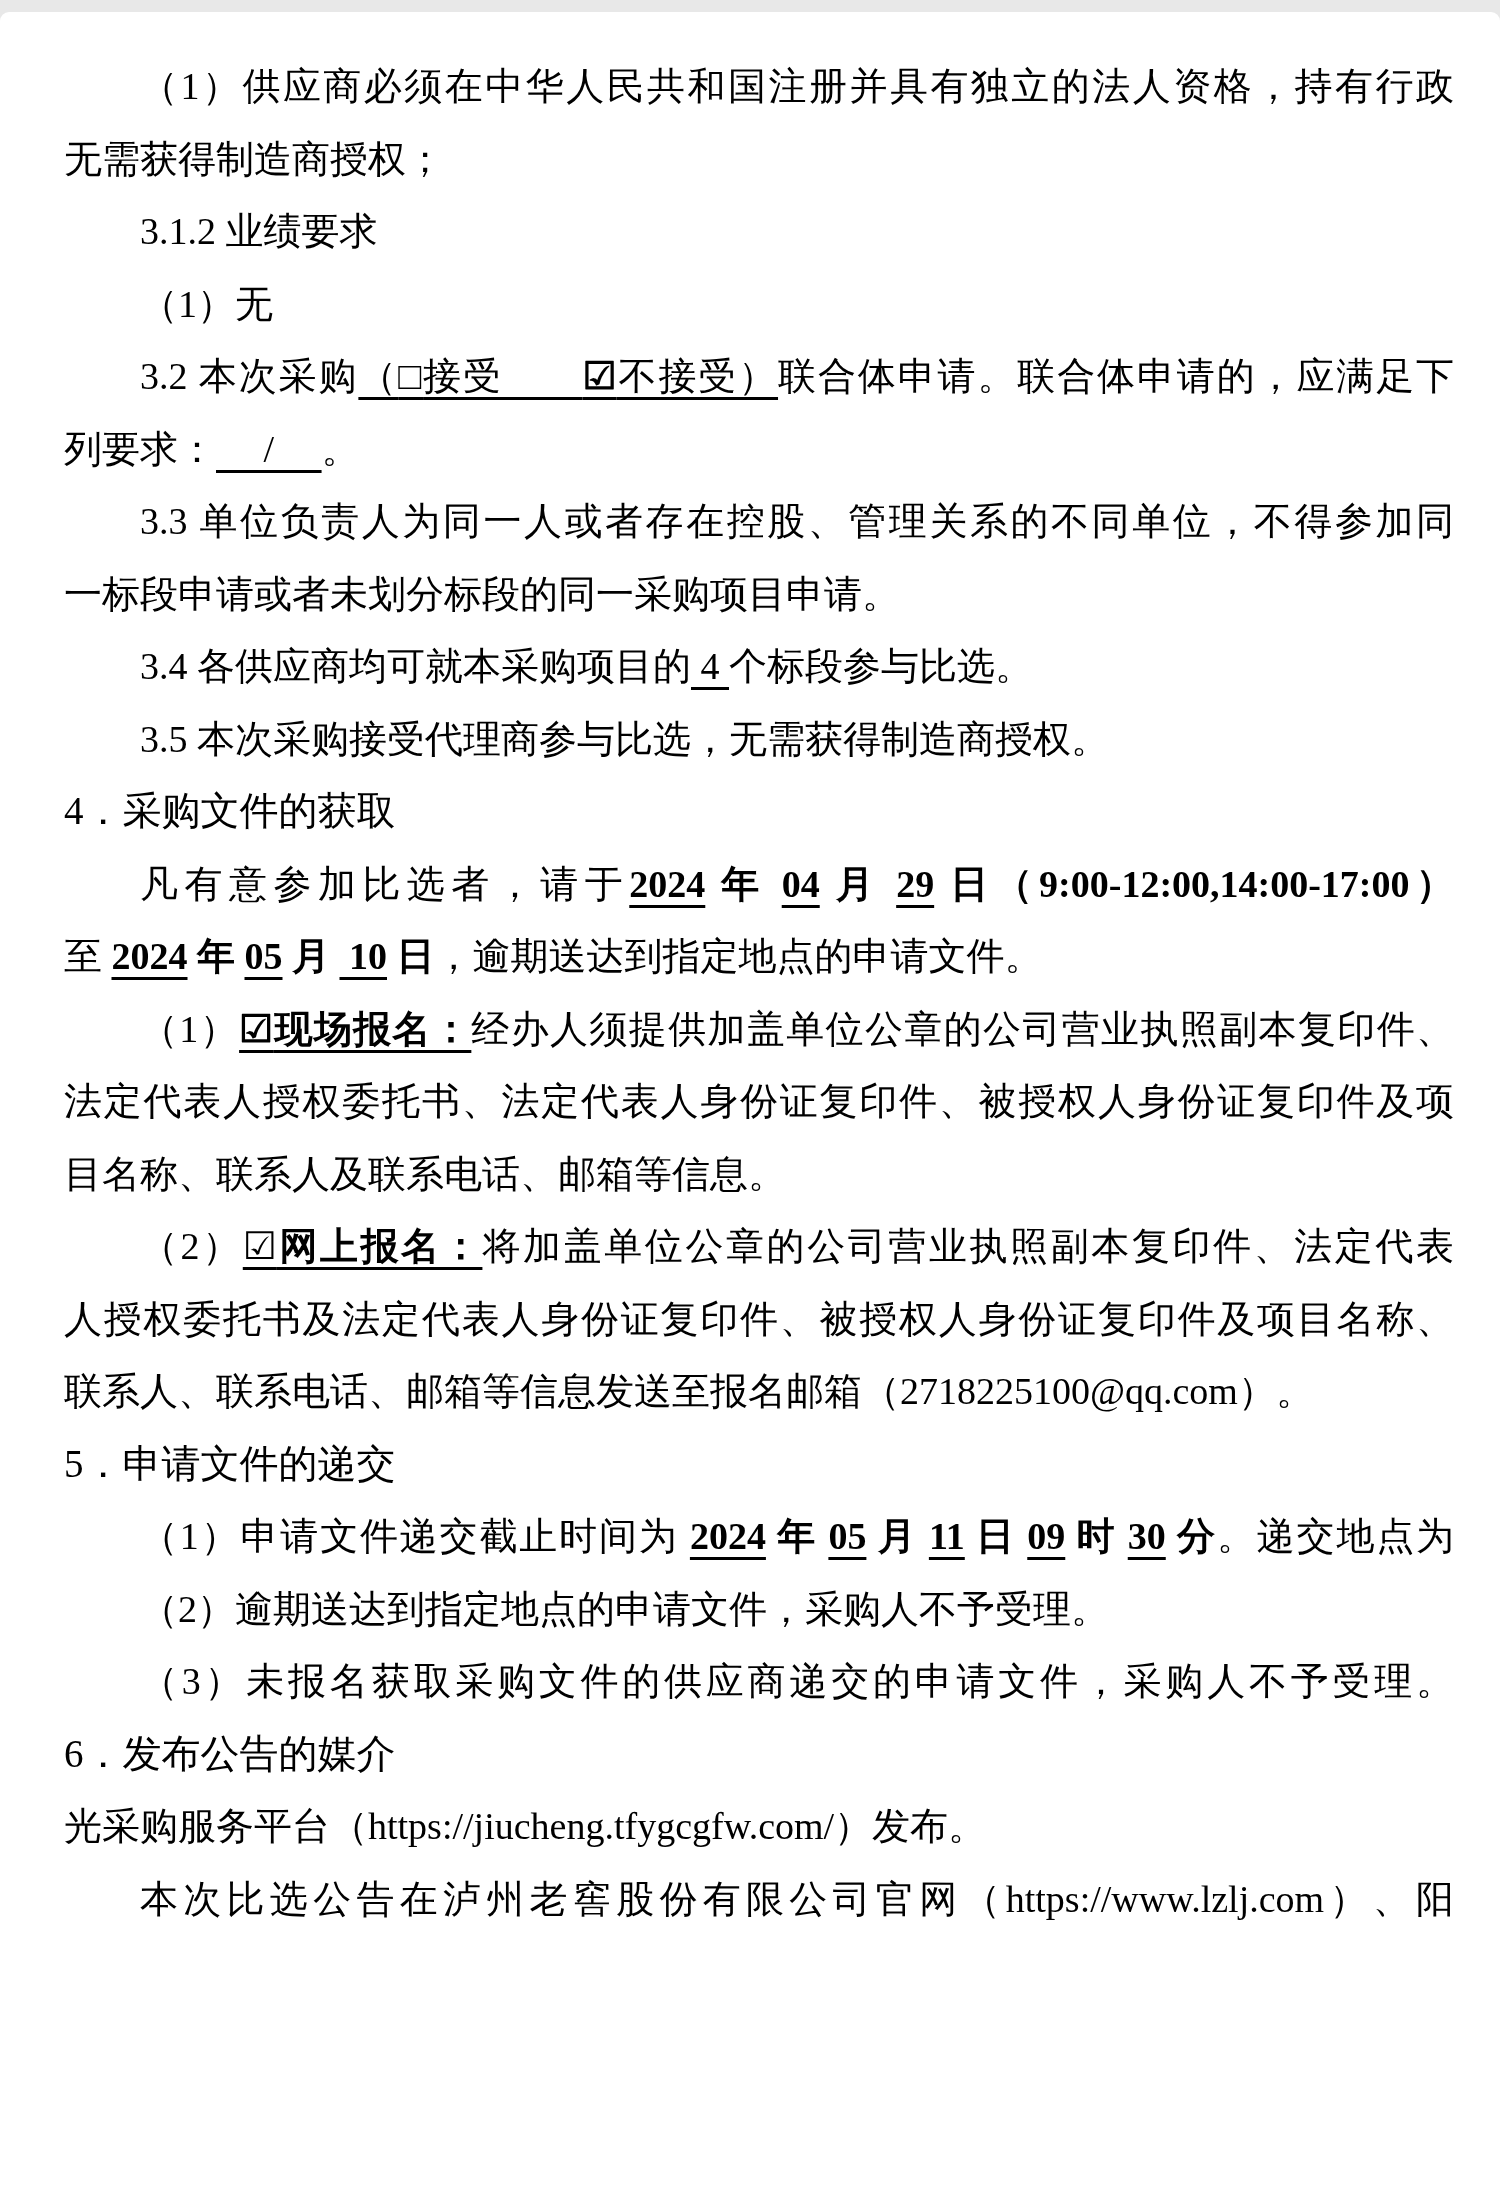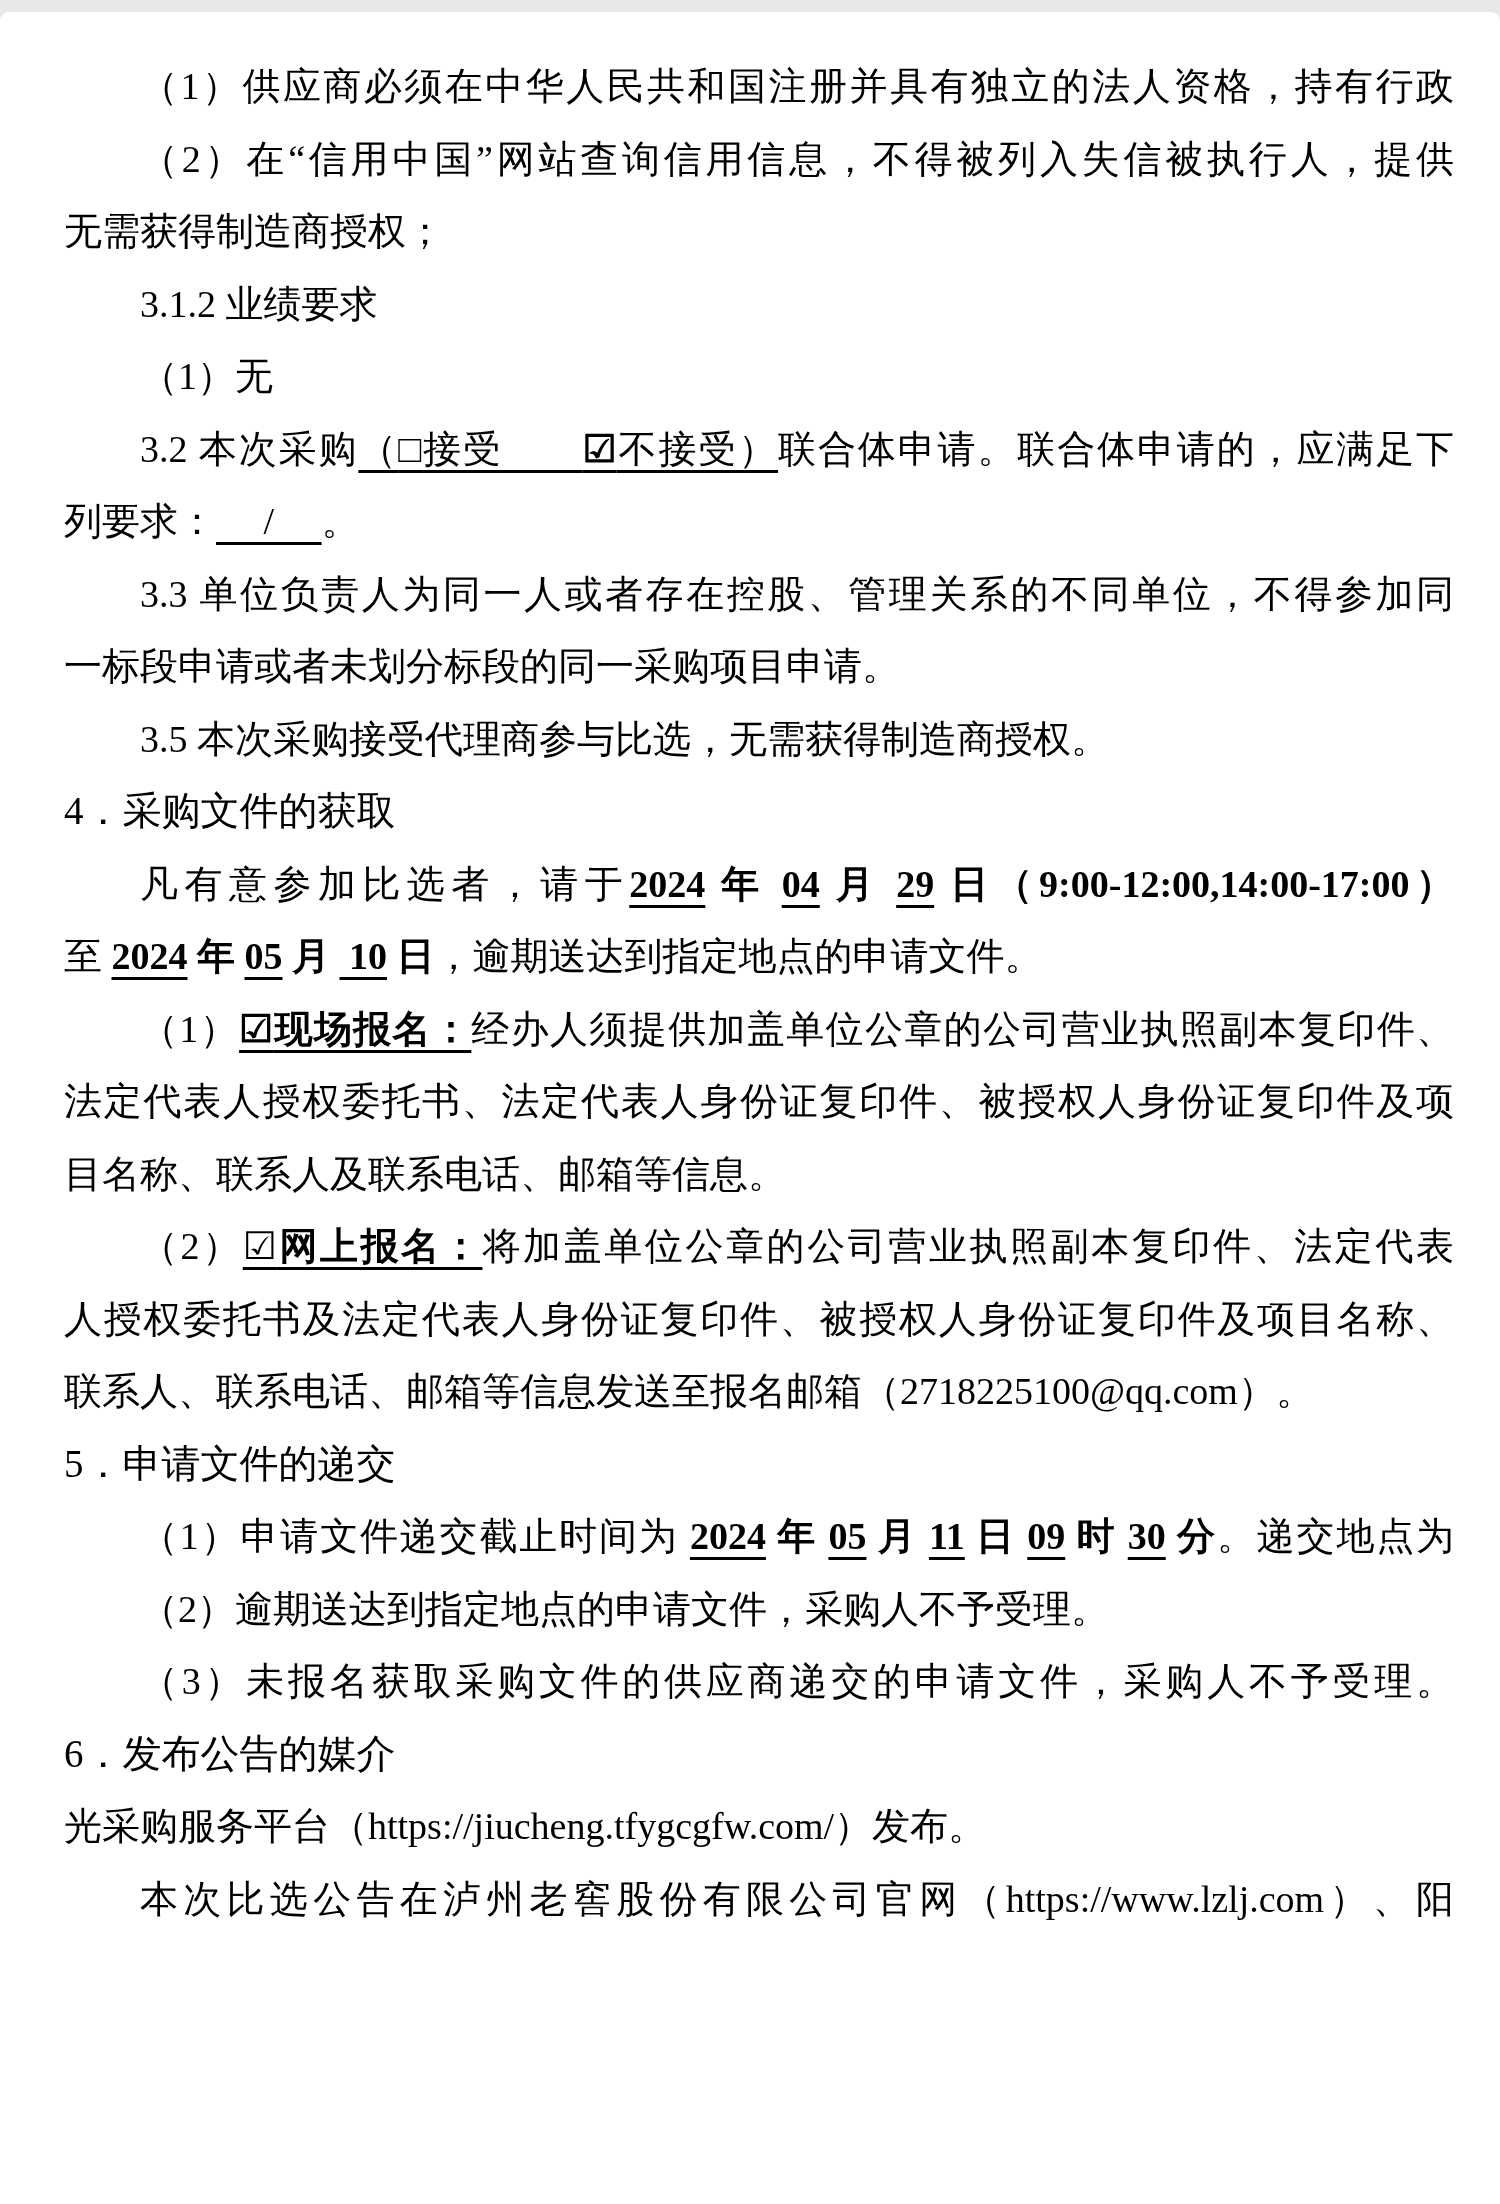--- a/index.html
+++ b/index.html
@@ -36,28 +36,28 @@
     text-underline-offset:8px;
     text-decoration-skip-ink:none;
   }
 </style>
 </head>
 <body>
 
 <div class="page">
   <div class="doc-body" id="doc-body">
       <div class="line indent justify"><span class="seg">（1）供应商必须在中华人民共和国注册并具有独立的法人资格，持有行政</span></div>
-      <div class="line indent justify"><span class="seg">（2）在“信用中国”网站查询信用信息，不得被列入失信被执行人，提供</span></div>
       <div class="line"><span class="seg">无需获得制造商授权；</span></div>
       <div class="line indent"><span class="seg">3.1.2 业绩要求</span></div>
       <div class="line indent"><span class="seg">（1）无</span></div>
       <div class="line indent justify"><span class="seg">3.2 本次采购</span><span class="seg u">（</span><span class="seg u">□</span><span class="seg u">接受　　</span><span class="seg b u">☑</span><span class="seg u">不接受）</span><span class="seg">联合体申请。联合体申请的，应满足下</span></div>
       <div class="line"><span class="seg">列要求：</span><span class="seg u">　 / 　</span><span class="seg">。</span></div>
       <div class="line indent justify"><span class="seg">3.3 单位负责人为同一人或者存在控股、管理关系的不同单位，不得参加同</span></div>
       <div class="line"><span class="seg">一标段申请或者未划分标段的同一采购项目申请。</span></div>
+      <div class="line indent"><span class="seg">3.4 各供应商均可就本采购项目的</span><span class="seg u">&nbsp;4&nbsp;</span><span class="seg">个标段参与比选。</span></div>
       <div class="line indent"><span class="seg">3.5 本次采购接受代理商参与比选，无需获得制造商授权。</span></div>
       <div class="line heading"><span class="seg">4．采购文件的获取</span></div>
       <div class="line indent justify"><span class="seg">凡有意参加比选者，请于</span><span class="seg b u">2024</span><span class="seg b"> 年 </span><span class="seg b u">04</span><span class="seg b"> 月 </span><span class="seg b u">29</span><span class="seg b"> 日（9:00-12:00,14:00-17:00）</span></div>
       <div class="line"><span class="seg">至 </span><span class="seg b u">2024</span><span class="seg b"> 年 </span><span class="seg b u">05</span><span class="seg b"> 月 </span><span class="seg b u">&nbsp;10</span><span class="seg b"> 日</span><span class="seg">，逾期送达到指定地点的申请文件。</span></div>
       <div class="line indent justify"><span class="seg">（1）</span><span class="seg b u">☑</span><span class="seg b u">现场报名：</span><span class="seg">经办人须提供加盖单位公章的公司营业执照副本复印件、</span></div>
       <div class="line justify"><span class="seg">法定代表人授权委托书、法定代表人身份证复印件、被授权人身份证复印件及项</span></div>
       <div class="line"><span class="seg">目名称、联系人及联系电话、邮箱等信息。</span></div>
       <div class="line indent justify"><span class="seg">（2）</span><span class="seg u">☑</span><span class="seg b u">网上报名：</span><span class="seg">将加盖单位公章的公司营业执照副本复印件、法定代表</span></div>
       <div class="line justify"><span class="seg">人授权委托书及法定代表人身份证复印件、被授权人身份证复印件及项目名称、</span></div>
       <div class="line"><span class="seg">联系人、联系电话、邮箱等信息发送至报名邮箱（2718225100@qq.com）。</span></div>

